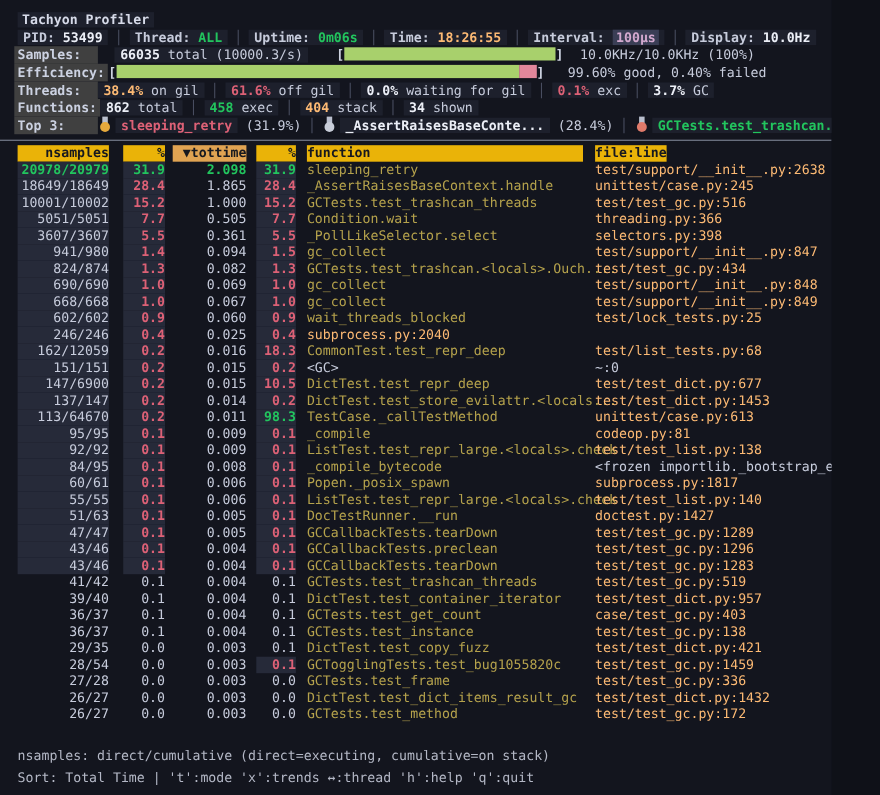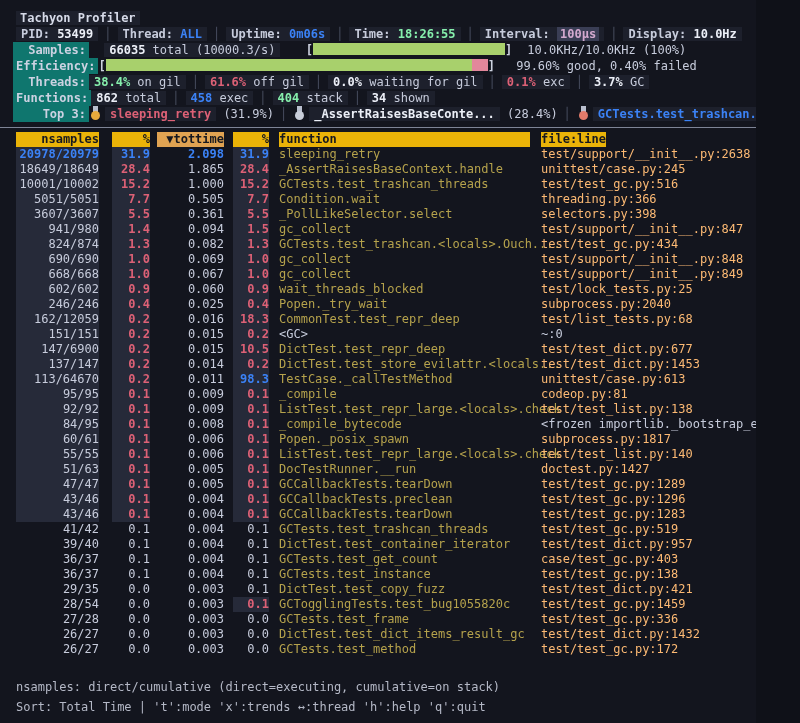--- a/index.html
+++ b/index.html
@@ -7,28 +7,28 @@
     position:relative;
     width:756px;height:723px;
     background:#13151e;
     font-family:"DejaVu Sans Mono", monospace;
     font-size:12px;line-height:16px;
     color:#c7ccdc;
     overflow:hidden;
   }
   .pad{padding-top:10px;}
   .line{height:16px;white-space:nowrap;margin-left:16px;}
-  .lbl{display:inline-block;min-width:70px;font-weight:700;color:#ccd2e2;background:#0f766e;padding:0 3px;margin-left:-3px;text-align:right;}
+  .lbl{display:inline-block;min-width:70px;font-weight:700;color:#ccd2e2;background:#404040;padding:0 3px;margin-left:-3px;}
   .chip{background:#1d202c;padding:0 5px;}
   .sep{color:#4a4f62;margin:0 6px;}
   .b{font-weight:700;}
   .c-white{color:#eceff7;font-weight:700;text-align:right;}
-  .c-green{color:#3b82f6;font-weight:700;}
+  .c-green{color:#22c55e;font-weight:700;}
   .c-red{color:#dd6176;font-weight:700;}
-  .c-orange{color:#86efac;font-weight:700;}
+  .c-orange{color:#fdba74;font-weight:700;}
   .c-plain{color:#c7ccdc;}
   .c-yellow{color:#b5a24c;}
   .c-file{color:#fdba74;}
   .val-hl{background:#3a3e55;padding:0 3px;color:#d3a9cf;font-weight:700;}
   .title{font-weight:700;color:#d6dae8;}
   .title .chip{padding:0 4px;}
   
   .bracket{color:#cdd2e0;font-weight:700;}
   .bar{display:inline-block;height:12px;vertical-align:-1px;background:#1d202c;font-size:0;}
   .bar .good{display:inline-block;height:12px;background:#a8d06c;}
@@ -265,21 +265,20 @@
           <div class="cell c1 ta-r">
             <span class="c-plain cellbg ta-r">246/246</span>
           </div>
           <div class="cell c2 ta-r">
             <span class="c-red cellbg ta-r">0.4</span>
           </div>
           <div class="cell c3 ta-r"><span class="c-plain">0.025</span></div>
           <div class="cell c4 ta-r">
             <span class="c-red cellbg ta-r">0.4</span>
           </div>
-          <div class="cell c5"><span class="c-yellow">Popen._try_wait</span></div>
           <div class="cell "><span class="c-file">subprocess.py:2040</span></div>
         </div>
         <div class="trow">
           <div class="cell c1 ta-r">
             <span class="c-plain cellbg ta-r">162/12059</span>
           </div>
           <div class="cell c2 ta-r">
             <span class="c-red cellbg ta-r">0.2</span>
           </div>
           <div class="cell c3 ta-r"><span class="c-plain">0.016</span></div>

